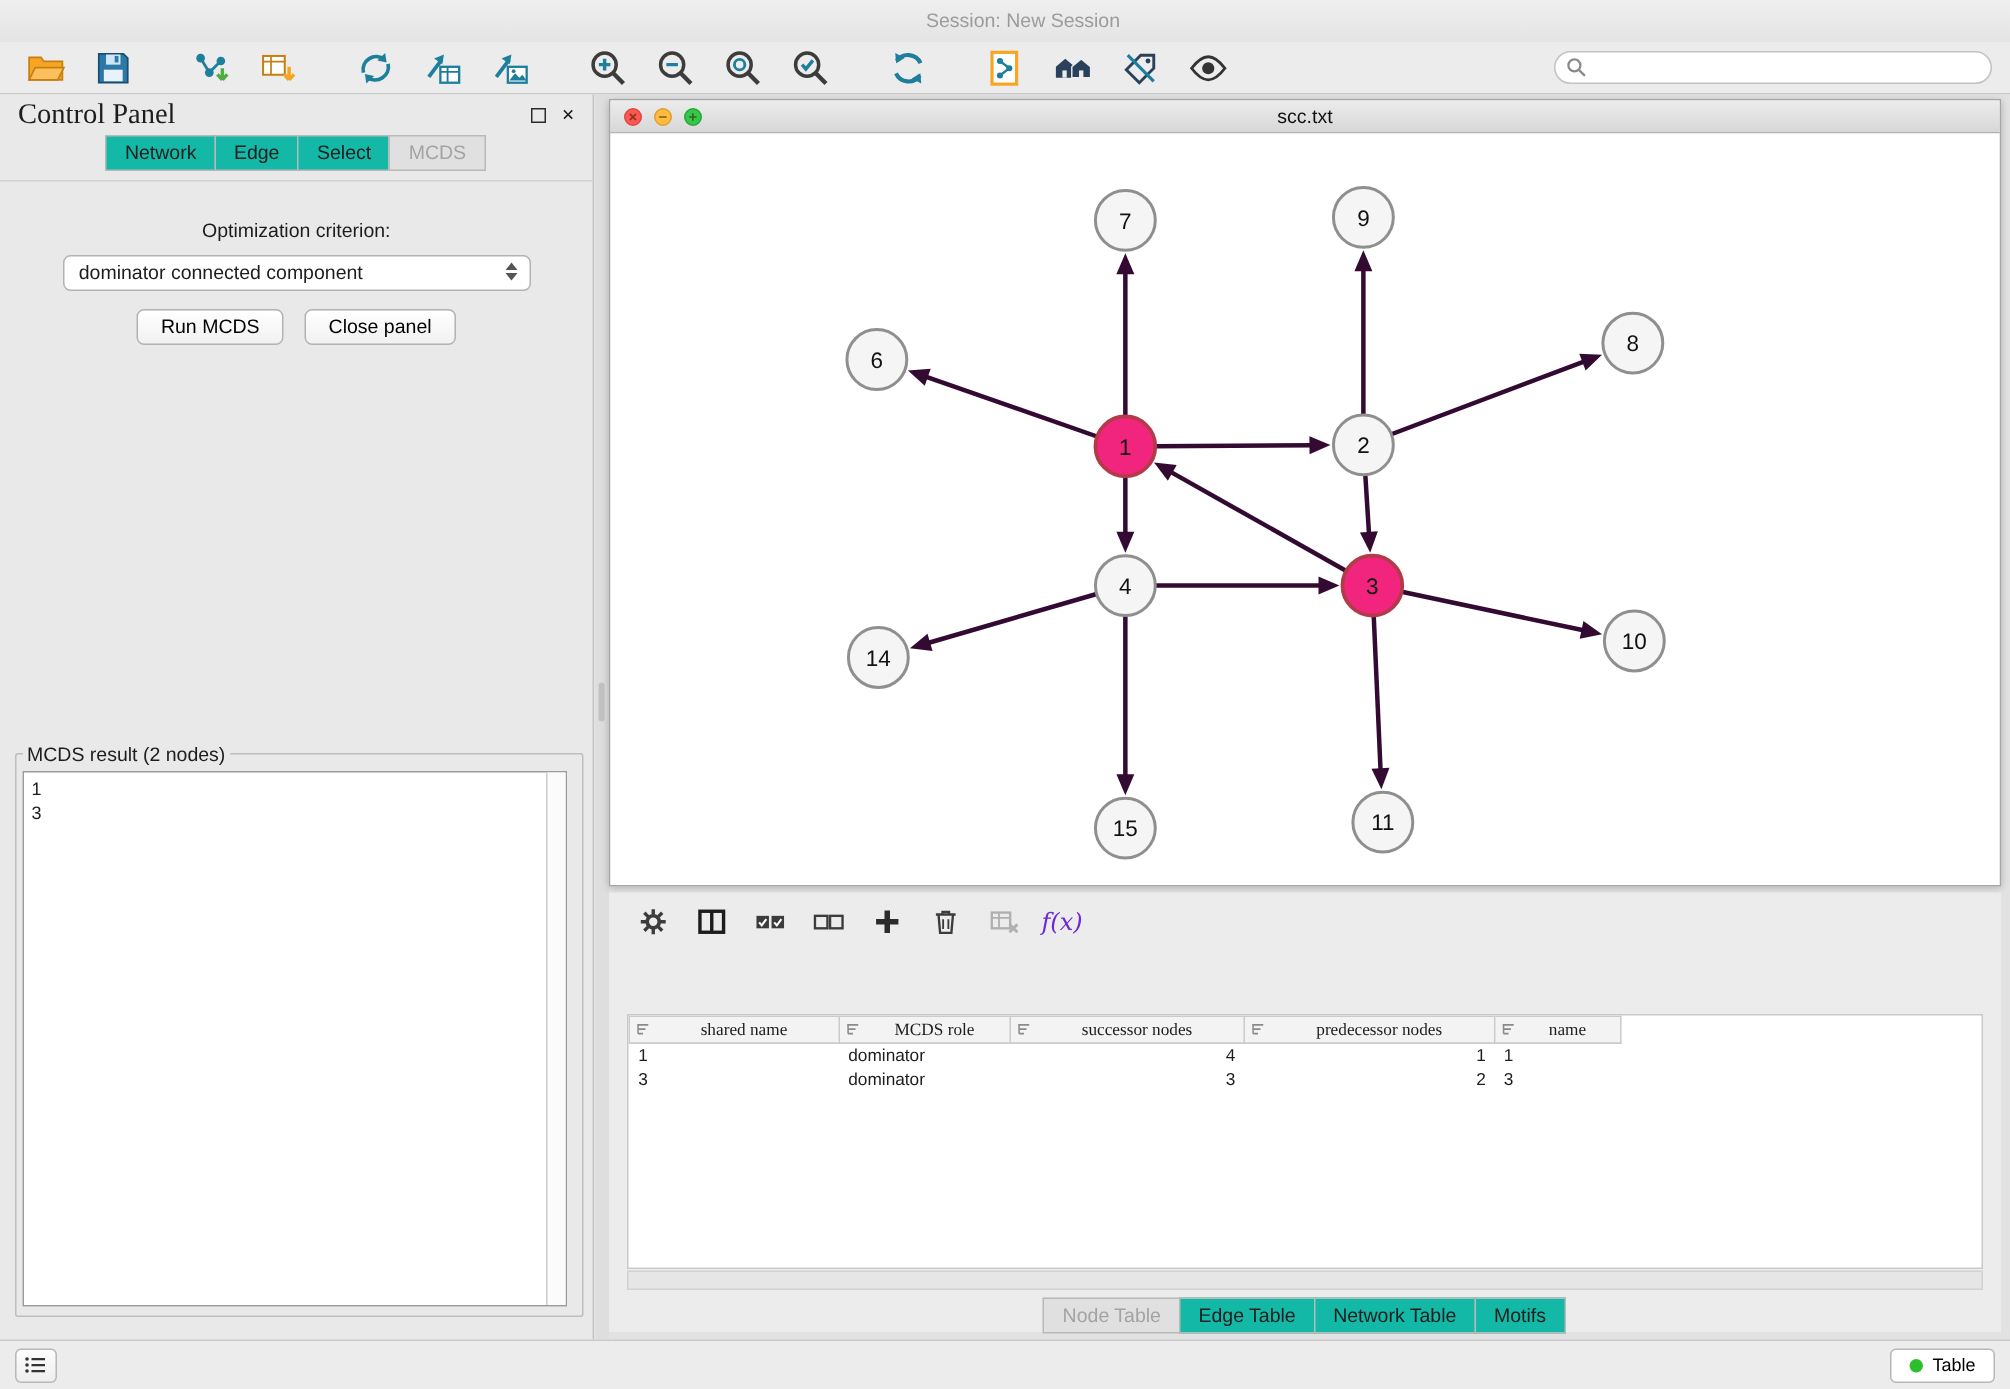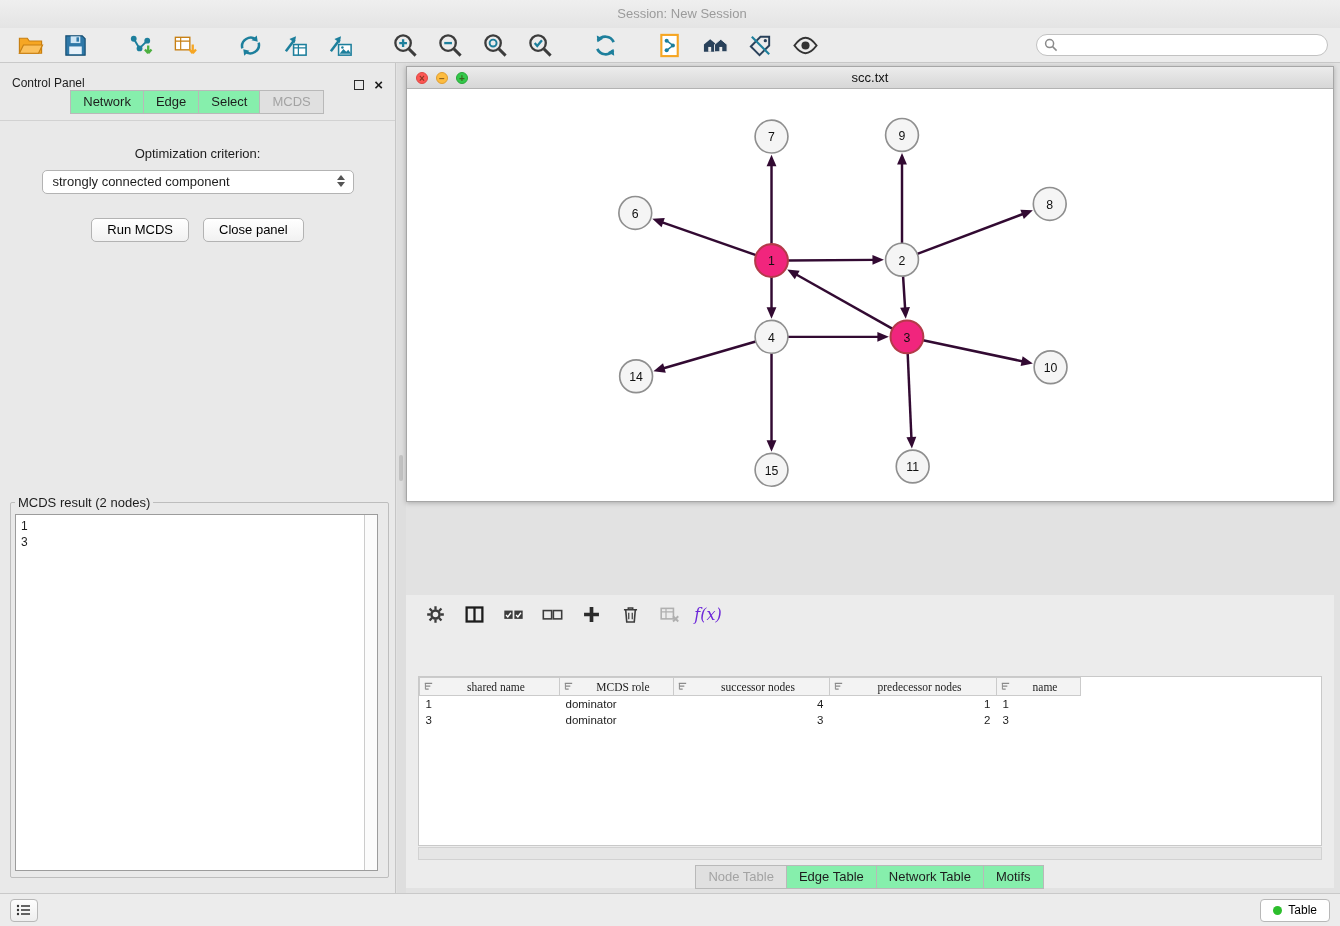--- a/index.html
+++ b/index.html
@@ -25,54 +25,54 @@
   .search-input { width:100%; height:22px; border-radius:11px; border:1px solid #c2c2c2;
     background:#fff; padding:0 10px 0 26px; font-size:12px; outline:none;
     font-family:"Liberation Sans",sans-serif; }
   .search-icon { position:absolute; left:8px; top:4px; width:14px; height:14px; }
 
   .main-bg { position:absolute; top:63px; bottom:33px; left:0; right:0; background:#e2e2e2; }
 
   
   .control-panel { position:absolute; left:0; top:63px; width:396px; height:830px;
     background:#e9e9e9; border-right:1px solid #c6c6c6; }
-  .panel-header { height:27px; display:flex; align-items:flex-end; padding:0 12px; font-size:12px; }
+  .panel-header { height:27px; display:flex; align-items:center; padding:0 12px; font-size:19px;font-family:Liberation Serif, serif; }
   .panel-header .spacer { flex:1; }
   .float-icon { width:10px; height:10px; border:1.5px solid #2b2b2b; margin-left:10px; display:inline-block; }
   .close-x { margin-left:10px; font-weight:bold; font-size:15px; line-height:10px; color:#1b1b1b; }
   .close-x::before { content:"×"; }
   .cp-tabs { display:flex; justify-content:center; border-bottom:1px solid #d2d2d2; padding-bottom:0; }
-  .cp-tab, .tp-tab { padding:3px 12px 4px; font-size:13px; background:#86efac;
+  .cp-tab, .tp-tab { padding:3px 12px 4px; font-size:13px; background:#14b8a6;
     border:1px solid #b9b9b9; margin-left:-1px; margin-bottom:6px; cursor:default; white-space:nowrap; }
   .cp-tab.selected, .tp-tab.selected { background:#e0e0e0; color:#a3a3a3; }
   .opt-label { text-align:center; margin-top:25px; font-size:13px; }
   .dropdown { margin:9px auto 0; width:312px; height:24px; background:#fff;
     border:1px solid #b3b3b3; border-radius:5px; padding:3px 26px 0 10px;
     font-size:13px; position:relative; overflow:hidden; white-space:nowrap; }
   .dd-arrows { position:absolute; right:8px; top:4px; display:flex; flex-direction:column; gap:2px; }
   .dd-arrows i { display:block; width:0; height:0; border-left:4px solid transparent; border-right:4px solid transparent; }
   .dd-arrows i.up { border-bottom:5px solid #555; }
   .dd-arrows i.down { border-top:5px solid #555; }
-  .btn-row { display:flex; justify-content:center; gap:14px; margin-top:24px; }
+  .btn-row { display:flex; justify-content:center; gap:14px; margin-top:12px; }
   .mac-btn { background:linear-gradient(#ffffff,#f1f1f1); border:1px solid #b3b3b3;
     border-radius:5px; padding:3px 15px 4px; font-size:13px; font-family:"Liberation Sans",sans-serif; cursor:default; }
   .result-fieldset { position:absolute; left:10px; right:6px; top:432px; bottom:15px;
     border:1px solid #bdbdbd; border-radius:2px; }
   .result-fieldset legend { font-size:13px; padding:0 3px; margin-left:4px; }
   .result-box { position:absolute; top:4px; left:4px; right:10px; bottom:6px;
     background:#fff; border:1px solid #9c9c9c; display:flex; }
   .result-items { flex:1; padding:3px 5px; font-size:12px; line-height:16px; }
   .result-scroll { width:13px; border-left:1px solid #cccccc; background:#fbfbfb; }
 
   .v-splitter { position:absolute; left:397px; top:63px; width:9px; height:830px; background:#dedede; }
   .v-splitter::after { content:""; position:absolute; left:2px; top:392px; width:4px; height:26px;
     background:#c2c2c2; border-radius:2px; }
 
   
-  .network-window { position:absolute; left:406px; top:66px; width:928px; height:436px;
+  .network-window { position:absolute; left:406px; top:66px; width:928px; height:525px;
     border:1px solid #a6a6a6; background:#fff; box-shadow:0 1px 5px rgba(0,0,0,0.25); }
   .net-titlebar { height:22px; background:linear-gradient(#ececec,#d7d7d7);
     border-bottom:1px solid #b3b3b3; position:relative; text-align:center;
     line-height:22px; font-size:13px; color:#111; }
   .traffic { position:absolute; left:9px; top:5px; display:flex; gap:8px; }
   .light { width:12px; height:12px; border-radius:50%; font-size:10px; line-height:11px;
     text-align:center; color:rgba(60,30,0,0.6); font-weight:bold; cursor:default; }
   .light.red { background:#fc5753; border:1px solid #de4743; }
   .light.red::before { content:"×"; }
   .light.yellow { background:#fdbc40; border:1px solid #df9e33; }
@@ -268,21 +268,21 @@
       <span class="close-x"></span>
     </div>
     <div class="cp-tabs" id="cp-tabs">
         <div class="cp-tab">Network</div>
         <div class="cp-tab">Edge</div>
         <div class="cp-tab">Select</div>
         <div class="cp-tab selected">MCDS</div>
       </div>
     <div class="opt-label">Optimization criterion:</div>
     <div class="dropdown">
-      <span>strongly connected component</span>
+      <span>dominator connected component</span>
       <span class="dd-arrows">
           <i class="up"></i>
           <i class="down"></i>
         </span>
     </div>
     <div class="btn-row">
       <button class="mac-btn">Run MCDS</button>
       <button class="mac-btn">Close panel</button>
     </div>
     <fieldset class="result-fieldset">

